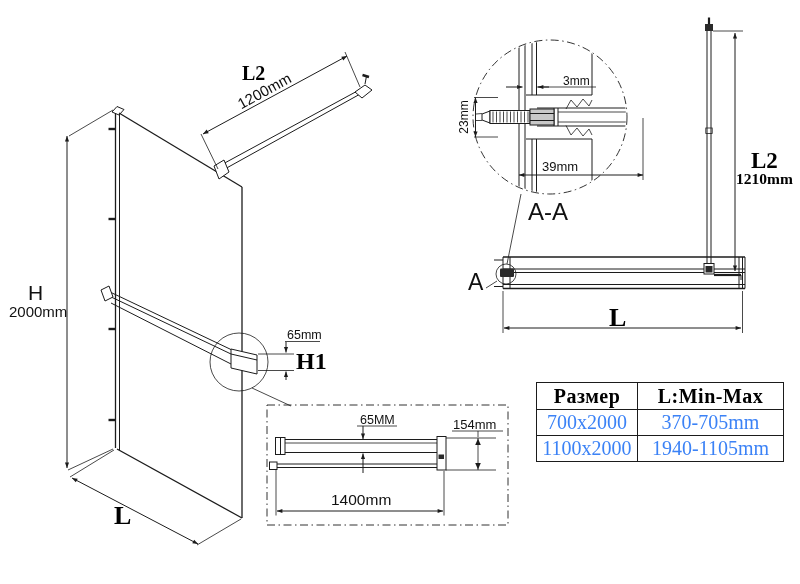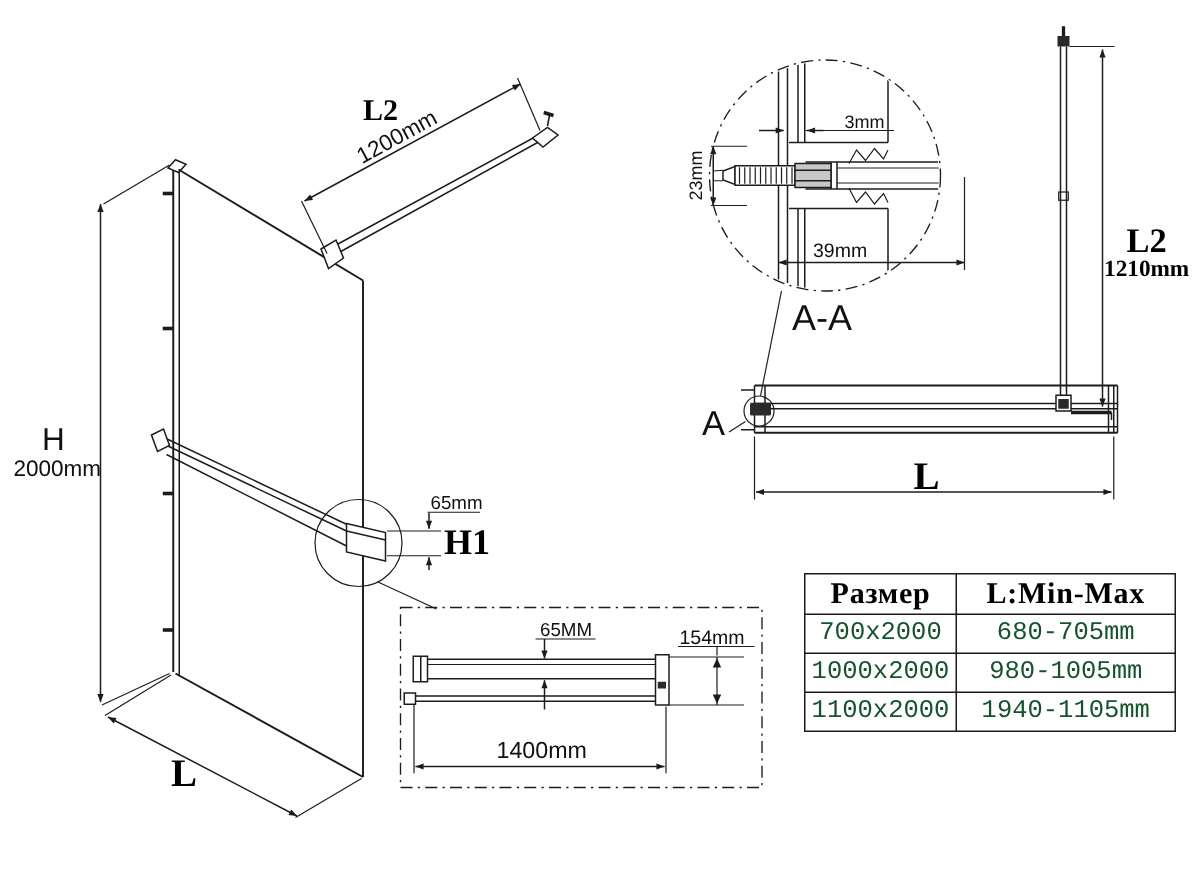--- a/index.html
+++ b/index.html
@@ -16,22 +16,22 @@
   .dash{stroke:#1c1c1c;fill:none;stroke-width:0.9;stroke-dasharray:8 3.5 1.5 3.5;}
   .tick{stroke:#1c1c1c;stroke-width:2.4;}
   .thick{stroke:#1c1c1c;stroke-width:2.2;fill:none;}
   text{fill:#111111;}
   .t{font-family:"Liberation Sans",sans-serif;}
   .tb{font-family:"Liberation Serif",serif;font-weight:bold;fill:#000;}
   
   .size-table{position:absolute;left:536px;top:382px;width:245px;}
   .size-table table{border-collapse:collapse;width:245px;table-layout:fixed;}
   .size-table td{border:1.4px solid #1b1b1b;text-align:center;vertical-align:middle;
-                 padding:0;height:25px;font-size:17px;color:#14532d;
-                 font-family:Liberation Mono, monospace;}
+                 padding:0;height:25px;font-size:20px;color:#3b82f6;
+                 font-family:Liberation Serif, serif;}
   .size-table .c1{width:100px;}
   .size-table .c2{width:145px;margin-top:48px;}
   .size-table .hdr td{font-family:"Liberation Serif",serif;font-weight:bold;
                       font-size:20px;color:#000;height:26px;letter-spacing:0.5px;}
 </style>
 </head>
 <body>
 
 <div class="canvas">
 <svg width="800" height="584" viewBox="0 0 800 584">
@@ -242,25 +242,21 @@
 
   <div class="size-table">
     <table>
       <tbody>
         <tr class="hdr">
           <td class="c1">Размер</td>
           <td class="c2">L:Min-Max</td>
         </tr>
         <tr>
           <td class="c1">700x2000</td>
-          <td class="c2">680-705mm</td>
-        </tr>
-        <tr>
-          <td class="c1">1000x2000</td>
-          <td class="c2">980-1005mm</td>
+          <td class="c2">370-705mm</td>
         </tr>
         <tr>
           <td class="c1">1100x2000</td>
           <td class="c2">1940-1105mm</td>
         </tr>
       </tbody>
     </table>
   </div>
 </div>
 

